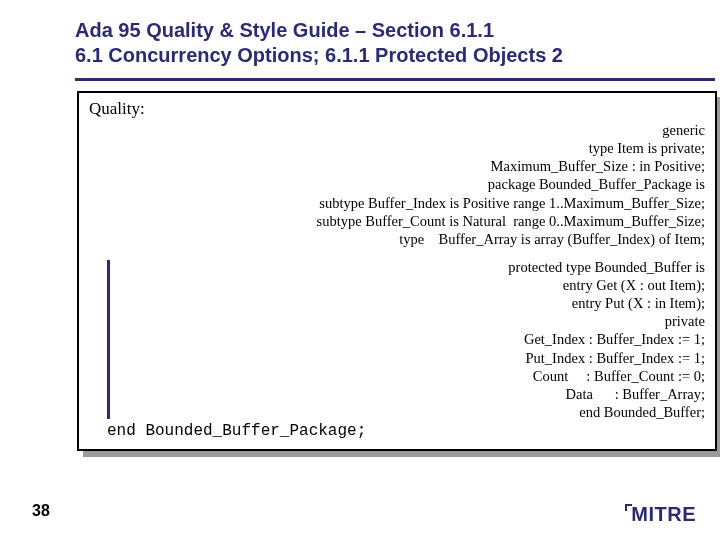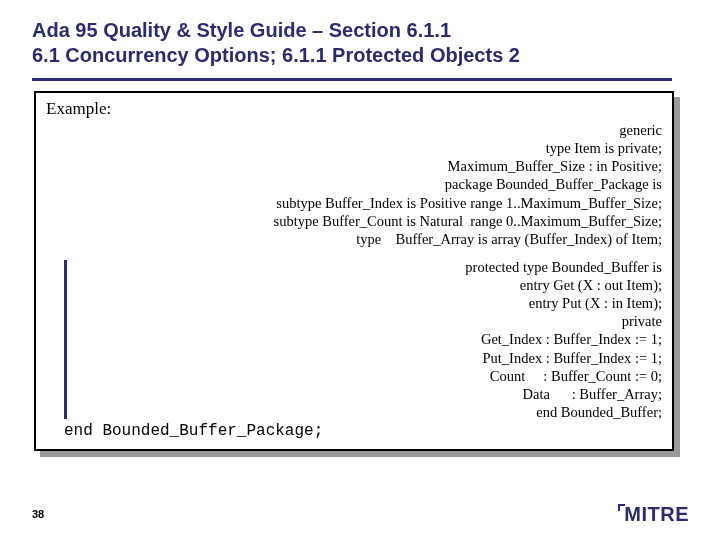--- a/index.html
+++ b/index.html
@@ -8,20 +8,21 @@
     width: 720px;
     height: 540px;
     background: #ffffff;
     font-family: "Times New Roman", Times, serif;
     position: relative;
     overflow: hidden;
   }
   .slide {
     padding: 18px 32px 0 32px;
     box-sizing: border-box;
+    margin-left: 43px;
   }
   .title1, .title2 {
     font-family: Arial, Helvetica, sans-serif;
     font-weight: bold;
     color: #2b2b74;
     font-size: 20px;
     line-height: 1.25;
     margin: 0;
   }
   .title2 {
@@ -90,26 +91,26 @@
     font-size: 16px;
     line-height: 1.25;
     margin: 0 0 0 18px;
     white-space: pre;
   }
   .page-num {
     position: absolute;
     left: 32px;
     bottom: 20px;
     font-family: Arial, Helvetica, sans-serif;
-    font-size: 11px;
+    font-size: 16px;
     font-weight: bold;
   }
   .logo {
     position: absolute;
-    right: 31px;
+    right: 24px;
     bottom: 14px;
     font-family: Arial, Helvetica, sans-serif;
     font-weight: 900;
     font-size: 20px;
     color: #2b2b74;
     letter-spacing: 0.5px;
   }
   .logo-corner {
     position: absolute;
     left: -6px;
@@ -124,21 +125,21 @@
 <body>
 
 <div class="slide">
   <p class="title1">Ada 95 Quality &amp; Style Guide – Section 6.1.1</p>
   <p class="title2">6.1 Concurrency Options; 6.1.1 Protected Objects 2</p>
   <hr class="rule">
 
   <div class="box-wrap">
     <div class="box-shadow"></div>
     <div class="box">
-      <p class="example-label">Example:</p>
+      <p class="example-label">Quality:</p>
       <pre class="code-block1">generic
    type Item is private;
    Maximum_Buffer_Size : in Positive;
 package Bounded_Buffer_Package is
    subtype Buffer_Index is Positive range 1..Maximum_Buffer_Size;
    subtype Buffer_Count is Natural  range 0..Maximum_Buffer_Size;
    type    Buffer_Array is array (Buffer_Index) of Item;</pre>
       <div class="code-block2-wrap">
         <div class="vert-bar"></div>
         <pre class="code-block2">protected type Bounded_Buffer is

